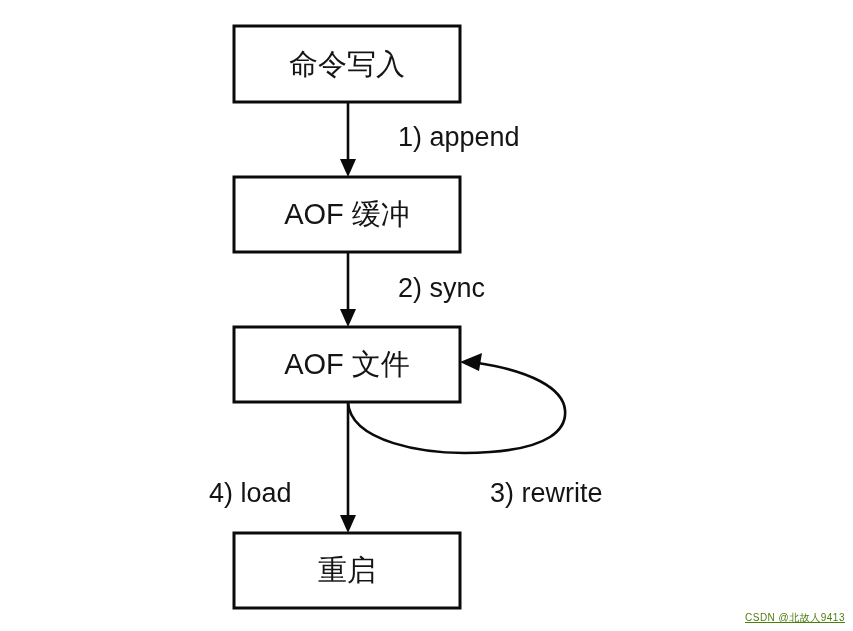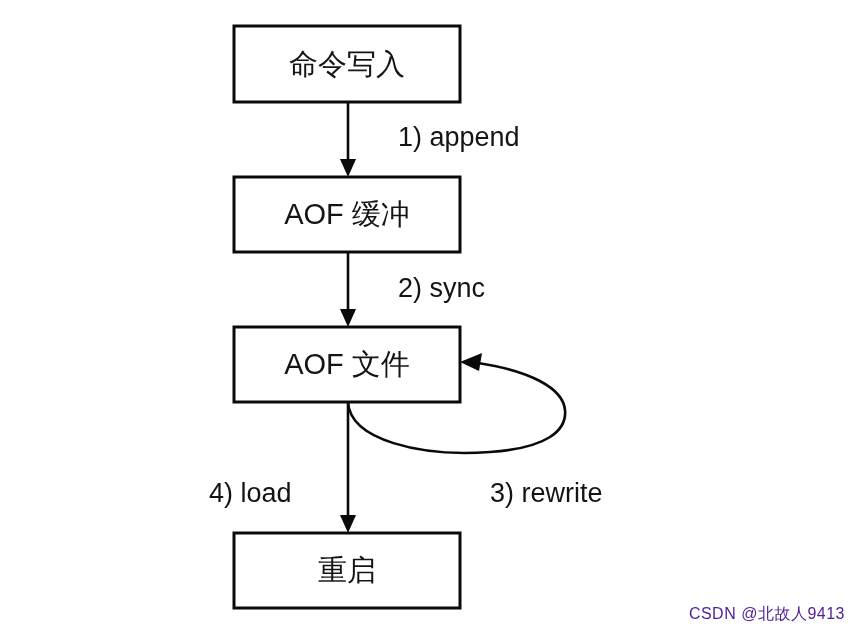--- a/index.html
+++ b/index.html
@@ -55,25 +55,26 @@
     font-size: 27px;
     fill: #141414;
     text-anchor: start;
     dominant-baseline: middle;
   }
   .watermark {
     position: absolute;
     right: 8px;
     bottom: 6px;
     font-family: "Liberation Sans", "DejaVu Sans", sans-serif;
-    font-size: 16px;
-    color: #4c1d95;
+    font-size: 10px;
+    color: #4d7c0f;
     letter-spacing: 0.5px;
     white-space: nowrap;
     user-select: none;
+    text-decoration: underline;
   }
 </style>
 </head>
 <body>
 
 <div id="canvas">
 
   <svg id="diagram-svg" viewBox="0 0 853 631">
 
     <g>

